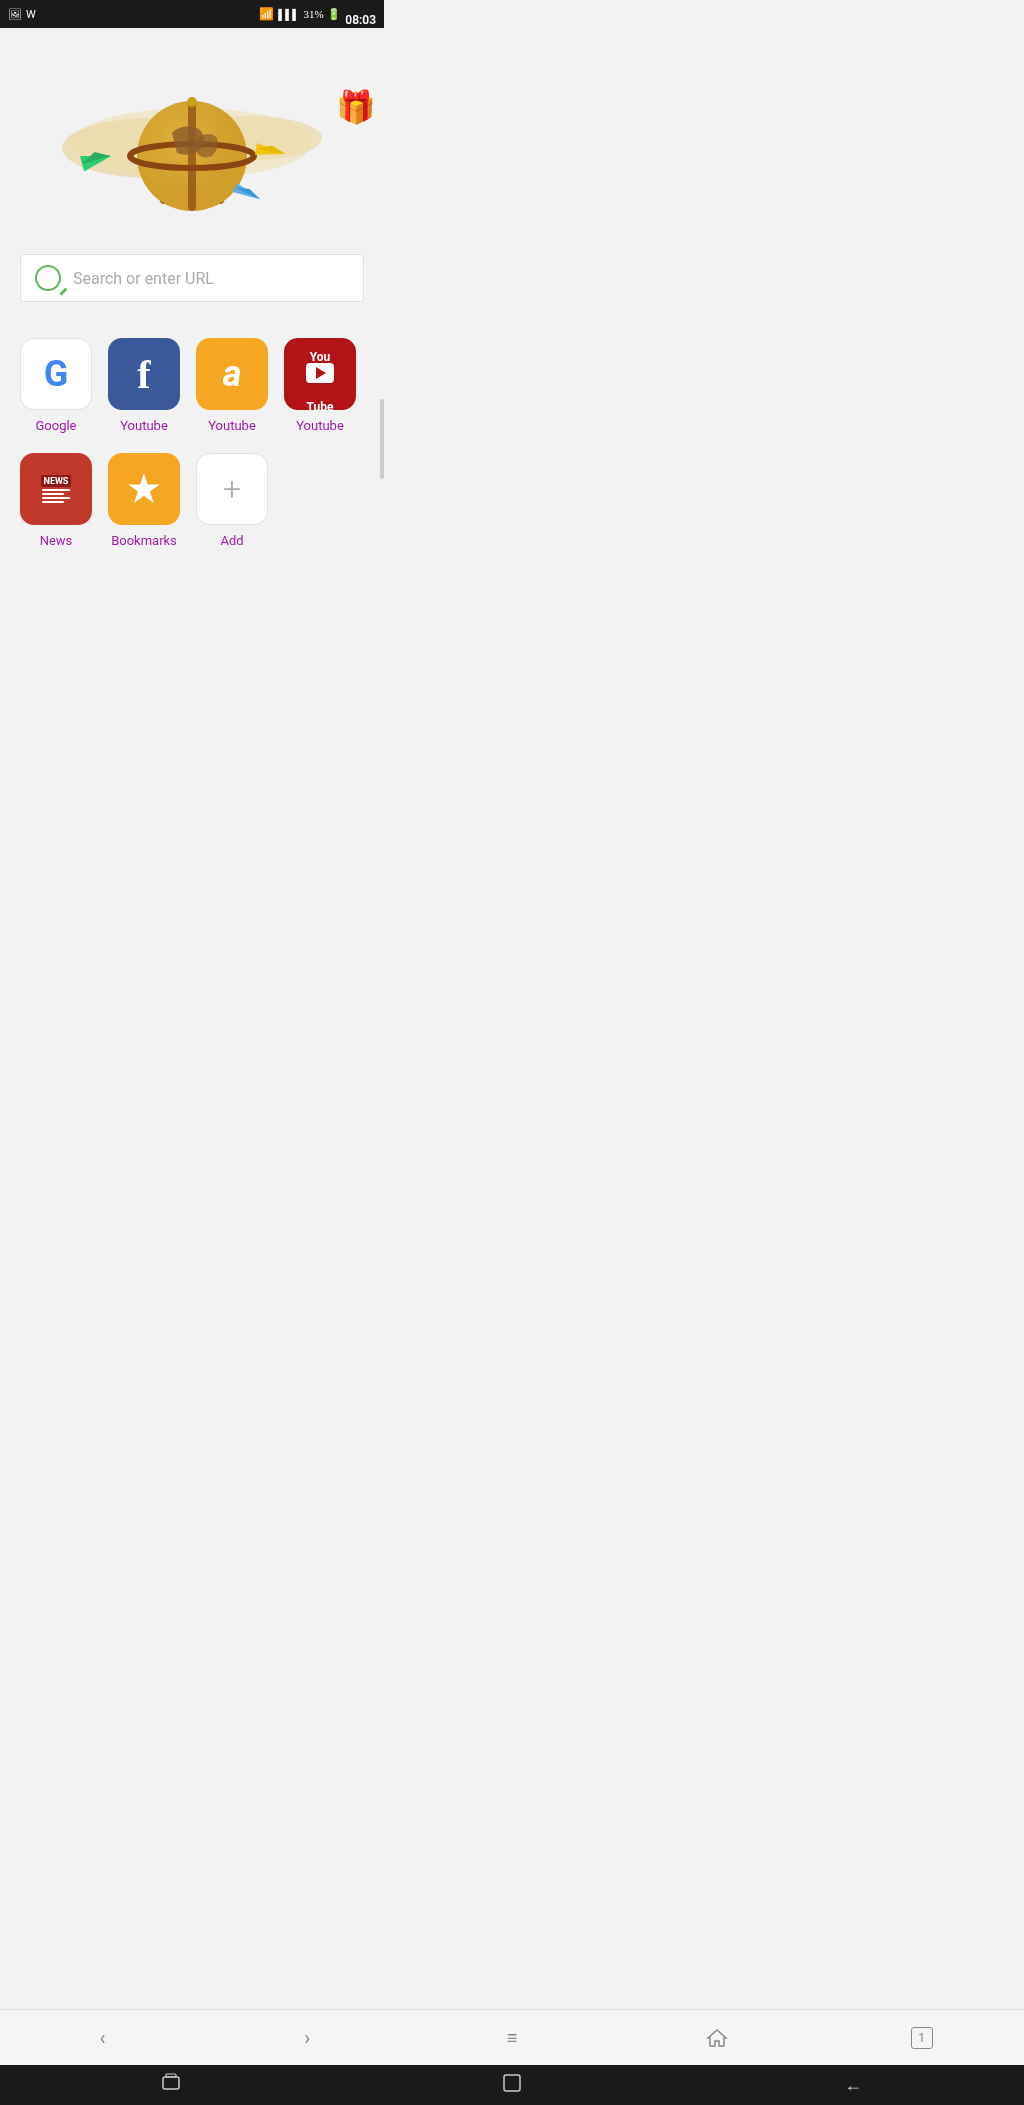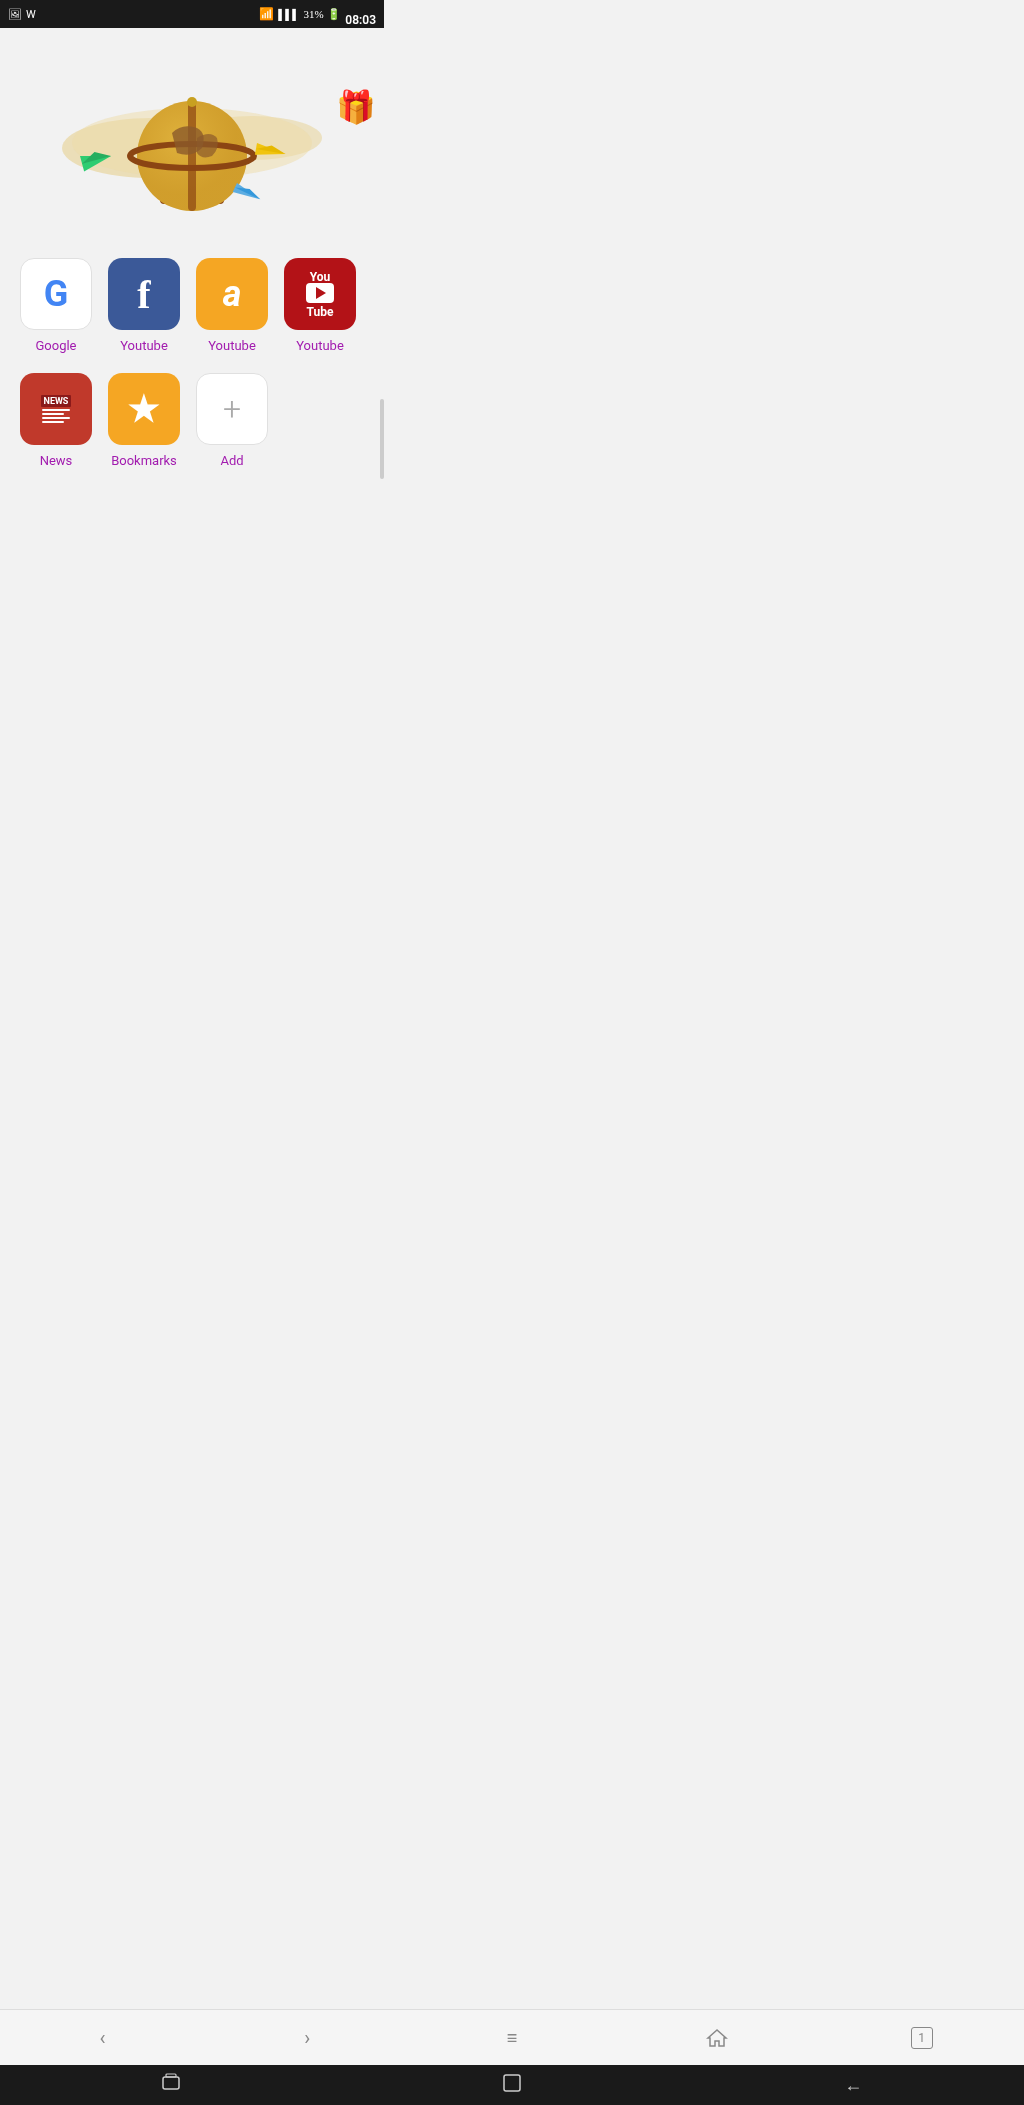--- a/index.html
+++ b/index.html
@@ -211,20 +211,21 @@
       display: flex;
       flex-direction: column;
       align-items: center;
       justify-content: center;
     }
     .yt-text {
       font-size: 12px;
       font-weight: bold;
       color: white;
       line-height: 1;
+      margin-top: 15px;
     }
     .yt-play {
       width: 28px;
       height: 20px;
       background: white;
       border-radius: 4px;
       display: flex;
       align-items: center;
       justify-content: center;
       margin-bottom: 3px;
@@ -359,20 +360,26 @@
         <radialGradient id="globeGrad" cx="40%" cy="35%">
           <stop offset="0%" stop-color="#f0c040" stop-opacity="0.4"></stop>
           <stop offset="100%" stop-color="#c8860a" stop-opacity="0.3"></stop>
         </radialGradient>
       </defs>
     </svg>
 
     <div class="gift-icon">🎁</div>
   </div>
 
+  <div class="search-bar-container">
+    <div class="search-bar">
+      <div class="search-icon"></div>
+      <span class="search-placeholder">Search or enter URL</span>
+    </div>
+  </div>
 
   <div class="quick-access">
 
     <div class="quick-access-row">
 
       <div class="quick-item">
         <div class="quick-icon google-icon">
           <span class="g-logo"><span class="g-b">G</span></span>
         </div>
         <span class="quick-label">Google</span>

